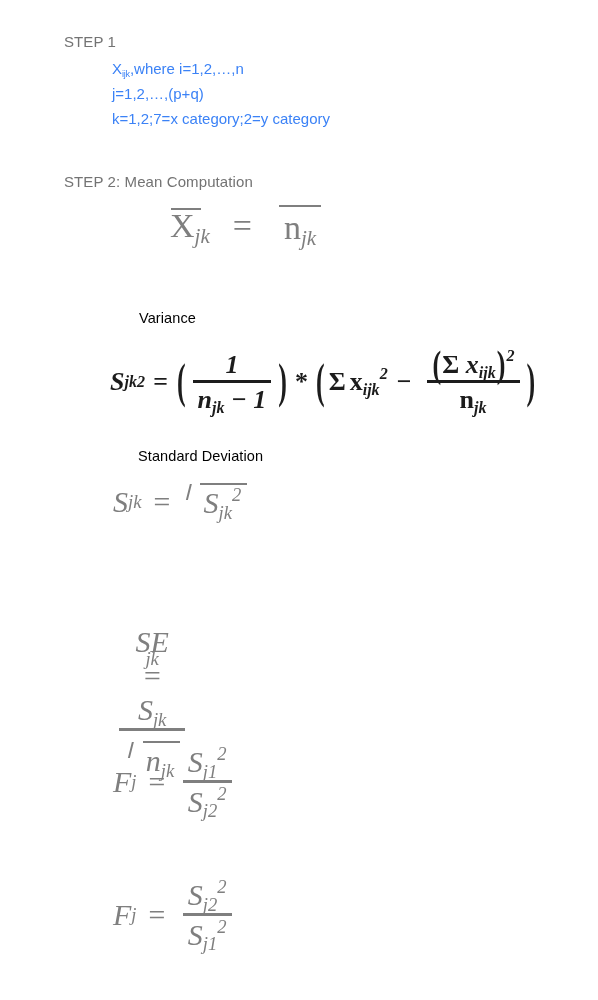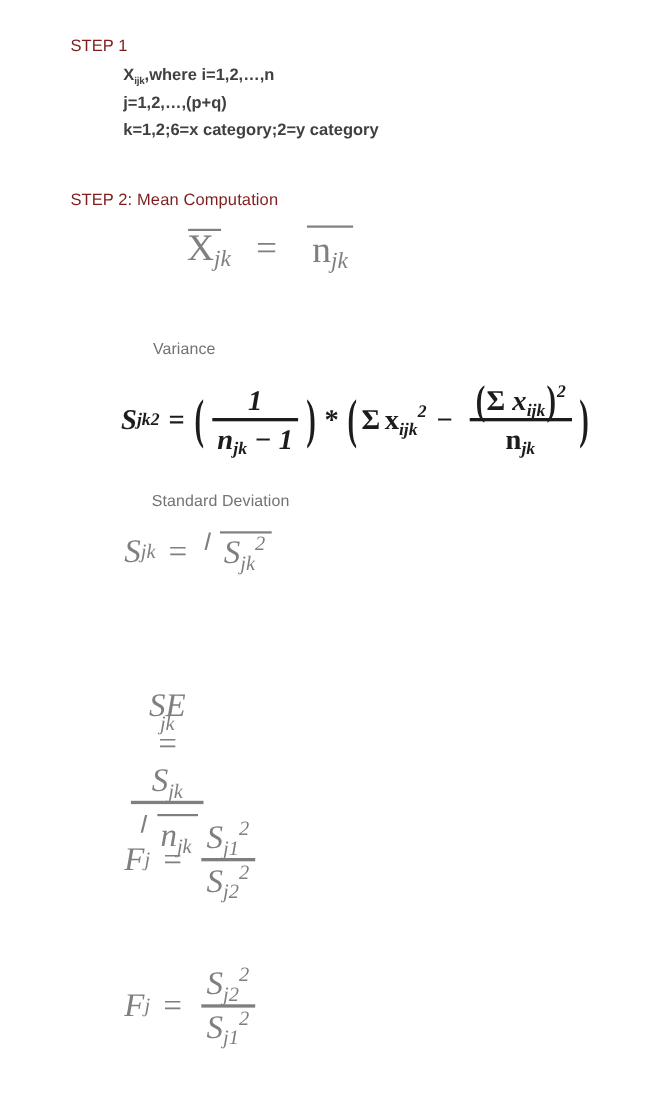--- a/index.html
+++ b/index.html
@@ -18,41 +18,40 @@
   .page {
     position: relative;
     width: 598px;
     height: 1000px;
     background: #ffffff;
   }
 
   
   .hdr {
     position: absolute;
-    color: #7f1d1d;
+    color: #737373;
     font-family: "Liberation Sans", sans-serif;
     font-size: 15px;
     letter-spacing: 0.1px;
     white-space: nowrap;
   }
   .label {
     position: absolute;
-    color: #737373;
+    color: #000000;
     font-family: "Liberation Sans", sans-serif;
     font-size: 14.5px;
     letter-spacing: 0.1px;
     white-space: nowrap;
   }
   .bodyline {
     position: absolute;
-    color: #404040;
+    color: #3b82f6;
     font-family: "Liberation Sans", sans-serif;
     font-size: 15px;
     white-space: nowrap;
-    font-weight: bold;
   }
   .sub-small {
     font-size: 9px;
     vertical-align: -3px;
     letter-spacing: -0.2px;
   }
 
   
   .math {
     position: absolute;
@@ -163,21 +162,21 @@
 <div class="page">
 
   <div class="hdr" style="left:64px; top:33px;">STEP 1</div>
 
   <div class="bodyline" style="left:112px; top:60px;">
     <span>X</span><span class="sub-small">ijk</span><span>,where i=1,2,…,n</span>
   </div>
 
   <div class="bodyline" style="left:112px; top:85px;">j=1,2,…,(p+q)</div>
 
-  <div class="bodyline" style="left:112px; top:110px;">k=1,2;6=x category;2=y category</div>
+  <div class="bodyline" style="left:112px; top:110px;">k=1,2;7=x category;2=y category</div>
 
   <div class="hdr" style="left:64px; top:173px;">STEP 2:   Mean Computation</div>
 
   <div class="math roman" style="left:170px; top:205px; font-size:34px;">
     <span style="position:relative;">
       <span style="position:absolute; left:1px; right:9px; top:1px; height:2px; background:currentColor;"></span>
       <span>X</span><sub>jk</sub>
     </span>
     <span style="margin:0 10px 0 12px;">=</span>
     <span class="frac">

